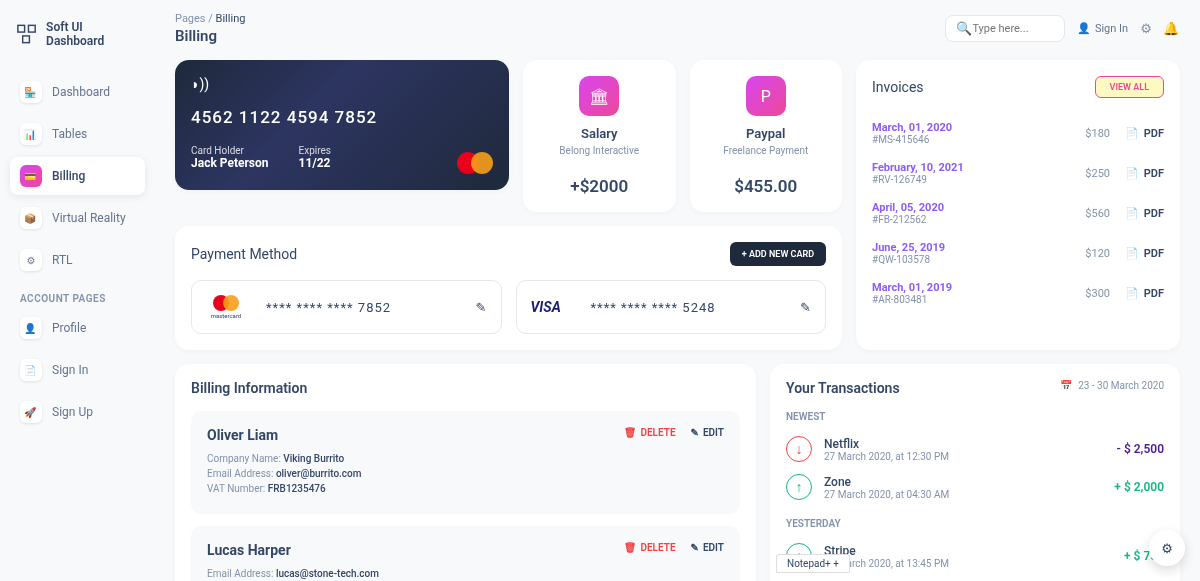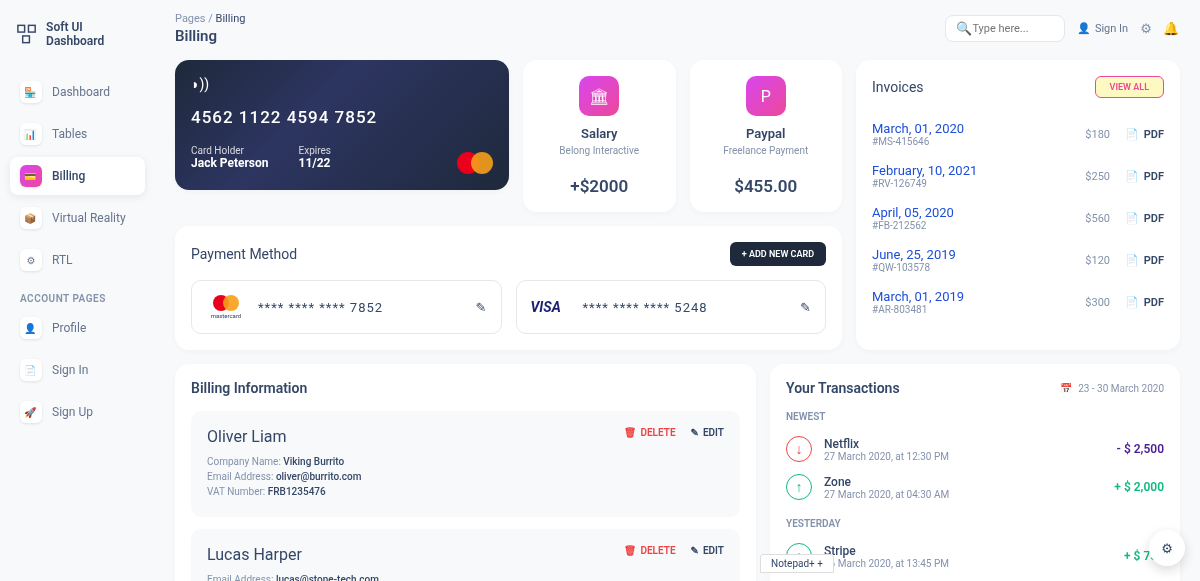--- a/index.html
+++ b/index.html
@@ -39,58 +39,58 @@
 .stat-card{text-align:center;display:flex;flex-direction:column;align-items:center}
 .stat-icon{width:40px;height:40px;background:linear-gradient(135deg,#d946ef,#ec4899);border-radius:10px;display:flex;align-items:center;justify-content:center;color:#fff;font-size:16px;margin-bottom:10px}
 .stat-title{font-size:13px;font-weight:600;margin-bottom:4px}
 .stat-sub{font-size:10px;color:#8392ab;margin-bottom:20px}
 .stat-value{font-size:17px;font-weight:600}
 .invoices-card{grid-row:span 2}
 .invoices-header{display:flex;justify-content:space-between;align-items:center;margin-bottom:15px}
 .invoices-title{font-size:14px;font-weight:400}
 .viewall-btn{border:1px solid #ec4899;color:#ec4899;background:#fef9c3;padding:5px 14px;border-radius:6px;font-size:9px;font-weight:600;cursor:pointer}
 .invoice-row{display:flex;justify-content:space-between;align-items:center;padding:8px 0}
-.invoice-date{font-size:13px;font-weight:400;color:#1d4ed8}
+.invoice-date{font-size:11px;font-weight:700;color:#8b5cf6}
 .invoice-id{font-size:10px;color:#8392ab}
 .invoice-right{display:flex;align-items:center;gap:15px}
 .invoice-amount{font-size:11px;color:#8392ab}
 .pdf-link{display:flex;align-items:center;gap:5px;font-size:11px;font-weight:600;cursor:pointer}
 .payment-card{grid-column:1}
 .payment-header{display:flex;justify-content:space-between;align-items:center;margin-bottom:14px}
 .add-card-btn{background:#1e293b;color:#fff;border:none;padding:7px 12px;border-radius:6px;font-size:9px;font-weight:600;cursor:pointer}
 .payment-methods{display:grid;grid-template-columns:1fr 1fr;gap:14px}
-.method-item{border:1px solid #e5e7eb;border-radius:10px;padding:14px;display:flex;align-items:center;gap:12px}
+.method-item{border:1px solid #e5e7eb;border-radius:10px;padding:14px;display:flex;align-items:center;gap:20px}
 .method-logo{width:40px}
 .method-number{flex:1;font-size:13px;color:#344767;letter-spacing:1px}
 .edit-icon{cursor:pointer;color:#344767}
 .row3{display:grid;grid-template-columns:1fr 410px;gap:14px}
 .billing-card .card-title,.trans-card .card-title{font-size:14px;font-weight:600;margin-bottom:15px}
 .billing-item{background:#f8f9fa;border-radius:10px;padding:16px;margin-bottom:12px}
 .billing-top{display:flex;justify-content:space-between;align-items:flex-start;margin-bottom:10px}
-.billing-name{font-size:16px;font-weight:400}
+.billing-name{font-size:14px;font-weight:700}
 .billing-actions{display:flex;gap:15px}
 .delete-btn{color:#ef4444;font-size:10px;font-weight:600;cursor:pointer;display:flex;align-items:center;gap:4px}
 .edit-btn{color:#344767;font-size:10px;font-weight:600;cursor:pointer;display:flex;align-items:center;gap:4px}
 .billing-field{font-size:10px;color:#8392ab;margin-bottom:4px}
 .billing-field span{color:#344767;font-weight:500}
-.trans-header{display:flex;justify-content:space-between;align-items:center;margin-bottom:15px}
+.trans-header{display:flex;justify-content:space-between;align-items:flex-start;margin-bottom:15px}
 .trans-date-range{font-size:10px;color:#8392ab;display:flex;align-items:center;gap:5px}
 .trans-section{font-size:10px;color:#8392ab;font-weight:600;margin:12px 0 8px}
 .trans-row{display:flex;align-items:center;gap:12px;padding:6px 0}
 .trans-icon{width:26px;height:26px;border-radius:50%;display:flex;align-items:center;justify-content:center;font-size:14px;font-weight:600}
 .trans-icon.down{border:1px solid #ef4444;color:#ef4444}
 .trans-icon.up{border:1px solid #10b981;color:#10b981}
 .trans-info{flex:1}
 .trans-name{font-size:12px;font-weight:500}
 .trans-time{font-size:10px;color:#8392ab}
 .trans-amount{font-size:12px;font-weight:600}
 .trans-amount.neg{color:#4c1d95}
 .trans-amount.pos{color:#10b981}
 .settings-fab{position:fixed;bottom:15px;right:15px;width:36px;height:36px;background:#fff;border-radius:50%;display:flex;align-items:center;justify-content:center;box-shadow:0 4px 12px rgba(0,0,0,0.15);cursor:pointer}
-.notepad-tab{position:fixed;bottom:8px;left:760px;background:#fff;border:1px solid #ddd;padding:3px 10px;font-size:10px;border-radius:3px 3px 0 0}
+.notepad-tab{position:fixed;bottom:8px;left:776px;background:#fff;border:1px solid #ddd;padding:3px 10px;font-size:10px;border-radius:3px 3px 0 0}
 .visa-text{color:#1a1f71;font-weight:700;font-style:italic;font-size:14px}
 .mc-small{display:flex;flex-direction:column;align-items:center}
 .mc-small-circles{display:flex}
 .mc-small .mc-red{width:16px;height:16px}
 .mc-small .mc-yellow{width:16px;height:16px;margin-left:-6px}
 .mc-small-text{font-size:6px;margin-top:1px}
 </style>
 </head>
 <body>
 

